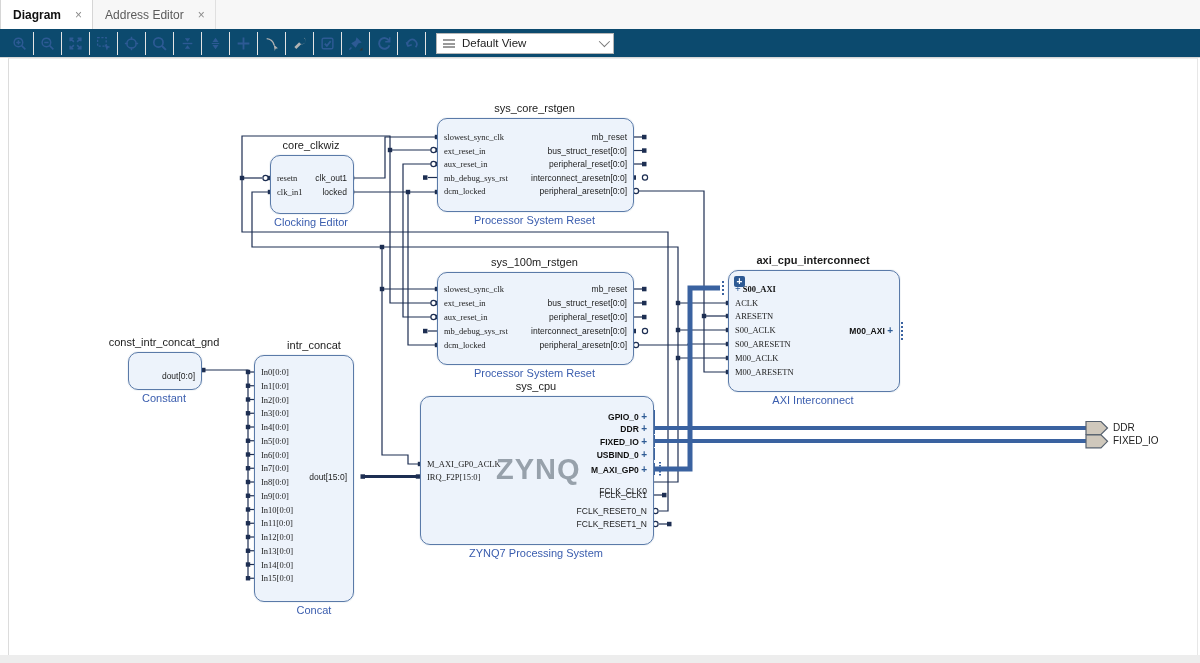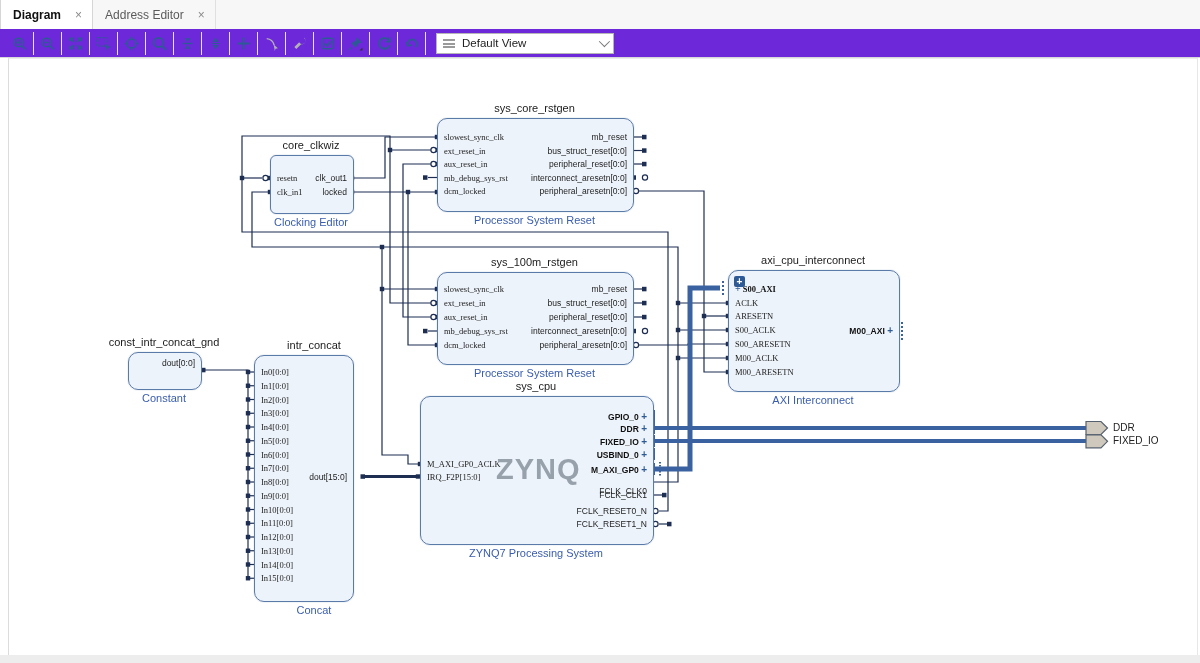--- a/index.html
+++ b/index.html
@@ -3,21 +3,21 @@
 <meta charset="utf-8">
 <style>
   html,body{margin:0;padding:0;background:#fff;}
   #app{position:relative;width:1200px;height:663px;font-family:"Liberation Sans",sans-serif;background:#fff;overflow:hidden;}
   
   #tabbar{position:absolute;left:0;top:0;width:1200px;height:29px;background:#f7f7f7;border-bottom:1px solid #e3e3e3;display:flex;align-items:stretch;}
   .tab{display:flex;align-items:center;padding:0 10px 0 12px;font-size:12px;color:#5a5a5a;background:transparent;border-right:1px solid #e0e0e0;cursor:default;}
   .tab.active{background:#fff;color:#111;font-weight:bold;border-right:1px solid #d6d6d6;border-left:1px solid #d6d6d6;}
   .tab .tab-close{margin-left:14px;color:#8b8b8b;font-weight:normal;font-size:12px;}
   
-  #toolbar{position:absolute;left:0;top:29px;width:1200px;height:29px;background:#6d28d9;border-bottom:1px solid #d8d8d8;display:flex;align-items:center;padding-left:6px;box-sizing:border-box;}
+  #toolbar{position:absolute;left:0;top:29px;width:1200px;height:29px;background:#0c4a6e;border-bottom:1px solid #d8d8d8;display:flex;align-items:center;padding-left:6px;box-sizing:border-box;}
   .tbtn{width:27px;height:23px;display:flex;align-items:center;justify-content:center;border-right:1px solid #e4e4e4;}
   .tbtn svg{display:block;}
   #viewsel{margin-left:10px;width:178px;height:21px;border:1px solid #b6b6b6;background:#fff;display:flex;align-items:center;font-size:11.5px;color:#222;padding:0 6px;box-sizing:border-box;}
   #viewsel .burger{width:12px;height:9px;margin-right:7px;background:linear-gradient(#9a9a9a 0 2px,transparent 2px 3.5px,#9a9a9a 3.5px 5.5px,transparent 5.5px 7px,#9a9a9a 7px 9px);}
   #viewsel .chev{margin-left:auto;width:7px;height:7px;border-right:1.5px solid #777;border-bottom:1.5px solid #777;transform:rotate(45deg) translateY(-2px);}
   
   #canvas{position:absolute;left:8px;top:58px;right:2px;bottom:8px;background:#fff;border-left:1px solid #dcdcdc;border-top:1px solid #ececec;border-right:1px solid #e7e7e7;}
   #bottomstrip{position:absolute;left:0;bottom:0;width:1200px;height:8px;background:#ededed;}
   #diagram{position:absolute;left:0;top:0;width:1200px;height:663px;pointer-events:none;}
   
@@ -349,21 +349,21 @@
         <div class="port left" style="top: 54.5px;"><span>mb_debug_sys_rst</span></div>
         <div class="port left" style="top: 68px;"><span>dcm_locked</span></div>
         <div class="port right" style="top: 14px;"><span>mb_reset</span></div>
         <div class="port right" style="top: 27.5px;"><span>bus_struct_reset[0:0]</span></div>
         <div class="port right" style="top: 41px;"><span>peripheral_reset[0:0]</span></div>
         <div class="port right" style="top: 54.5px;"><span>interconnect_aresetn[0:0]</span></div>
         <div class="port right" style="top: 68px;"><span>peripheral_aresetn[0:0]</span></div>
       </div>
       <div class="blk-title" style="left: 434.5px; top: 102px;">sys_core_rstgen</div>
       <div class="blk-label" style="left: 424.5px; top: 214px;">Processor System Reset</div>
-      <div class="block" style="left: 270px; top: 155px; width: 82px; height: 57px; border-radius: 6px;">
+      <div class="block" style="left: 270px; top: 155px; width: 82px; height: 57px;">
         <div class="port left" style="top: 18px;"><span>resetn</span></div>
         <div class="port left" style="top: 32px;"><span>clk_in1</span></div>
         <div class="port right" style="top: 18px; margin-left: 8px;"><span>clk_out1</span></div>
         <div class="port right" style="top: 32px;"><span>locked</span></div>
       </div>
       <div class="blk-title" style="left: 211px; top: 139px;">core_clkwiz</div>
       <div class="blk-label" style="left: 201px; top: 216px;">Clocking Editor</div>
       <div class="block" style="left: 437px; top: 272px; width: 195px; height: 91px;">
         <div class="port left" style="top: 12px;"><span>slowest_sync_clk</span></div>
         <div class="port left" style="top: 26px;"><span>ext_reset_in</span></div>
@@ -382,21 +382,21 @@
         <div class="port left iface" style="top: 13px;"><span class="plus">+</span> <span>S00_AXI</span></div>
         <div class="port left" style="top: 28px;"><span>ACLK</span></div>
         <div class="port left" style="top: 41px;"><span>ARESETN</span></div>
         <div class="port left" style="top: 55px;"><span>S00_ACLK</span></div>
         <div class="port left" style="top: 69px;"><span>S00_ARESETN</span></div>
         <div class="port left" style="top: 83px;"><span>M00_ACLK</span></div>
         <div class="port left" style="top: 97px;"><span>M00_ARESETN</span></div>
         <div class="port right iface" style="top: 55px;"><span>M00_AXI</span> <span class="plus">+</span></div>
         <div class="expandbox" style="left: 5px; top: 5px;">+</div>
       </div>
-      <div class="blk-title" style="left: 713px; top: 254px;">axi_cpu_interconnect</div>
+      <div class="blk-title" style="left: 713px; top: 254px; font-weight: bold;">axi_cpu_interconnect</div>
       <div class="blk-label" style="left: 703px; top: 394px;">AXI Interconnect</div>
       <div class="block" style="left: 420px; top: 396px; width: 232px; height: 147px;">
         <div class="port left" style="top: 63px;"><span>M_AXI_GP0_ACLK</span></div>
         <div class="port left" style="top: 75.5px;"><span>IRQ_F2P[15:0]</span></div>
         <div class="port right iface" style="top: 15px;"><span>GPIO_0</span> <span class="plus">+</span></div>
         <div class="port right iface" style="top: 27px;"><span>DDR</span> <span class="plus">+</span></div>
         <div class="port right iface" style="top: 40px;"><span>FIXED_IO</span> <span class="plus">+</span></div>
         <div class="port right iface" style="top: 53px;"><span>USBIND_0</span> <span class="plus">+</span></div>
         <div class="port right iface" style="top: 68px;"><span>M_AXI_GP0</span> <span class="plus">+</span></div>
         <div class="port right" style="top: 90px;"><span>FCLK_CLK0</span></div>
@@ -422,20 +422,20 @@
         <div class="port left" style="top: 163.25px;"><span>In11[0:0]</span></div>
         <div class="port left" style="top: 177px;"><span>In12[0:0]</span></div>
         <div class="port left" style="top: 190.75px;"><span>In13[0:0]</span></div>
         <div class="port left" style="top: 204.5px;"><span>In14[0:0]</span></div>
         <div class="port left" style="top: 218.25px;"><span>In15[0:0]</span></div>
         <div class="port right" style="top: 116.5px;"><span>dout[15:0]</span></div>
       </div>
       <div class="blk-title" style="left: 214px; top: 339px;">intr_concat</div>
       <div class="blk-label" style="left: 204px; top: 604px;">Concat</div>
       <div class="block" style="left: 128px; top: 352px; width: 72px; height: 36px;">
-        <div class="port right" style="top: 6px;"><span>dout[0:0]</span></div>
+        <div class="port right" style="top: 19px;"><span>dout[0:0]</span></div>
       </div>
       <div class="blk-title" style="left: 64px; top: 336px;">const_intr_concat_gnd</div>
       <div class="blk-label" style="left: 54px; top: 392px;">Constant</div>
       <div class="extport-label" style="left: 1113px; top: 421.5px;">DDR</div>
       <div class="extport-label" style="left: 1113px; top: 434.8px;">FIXED_IO</div>
     </div>
 </div>
 
 </body></html>

